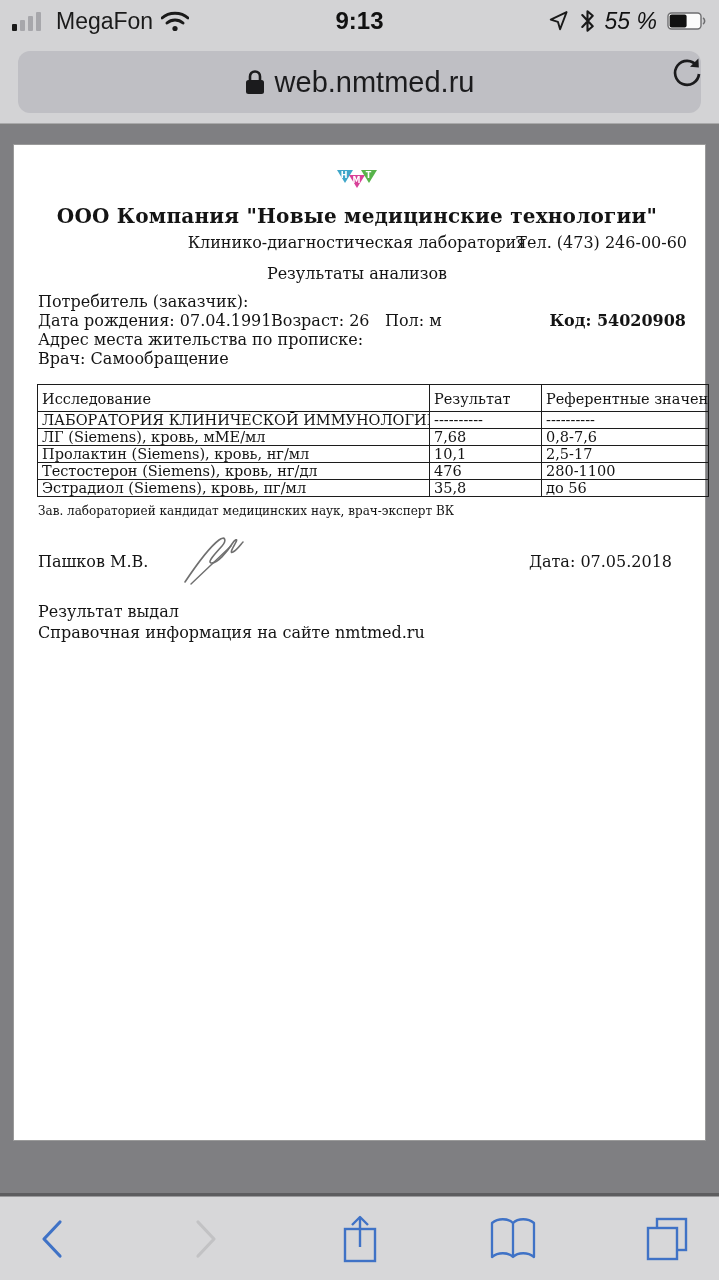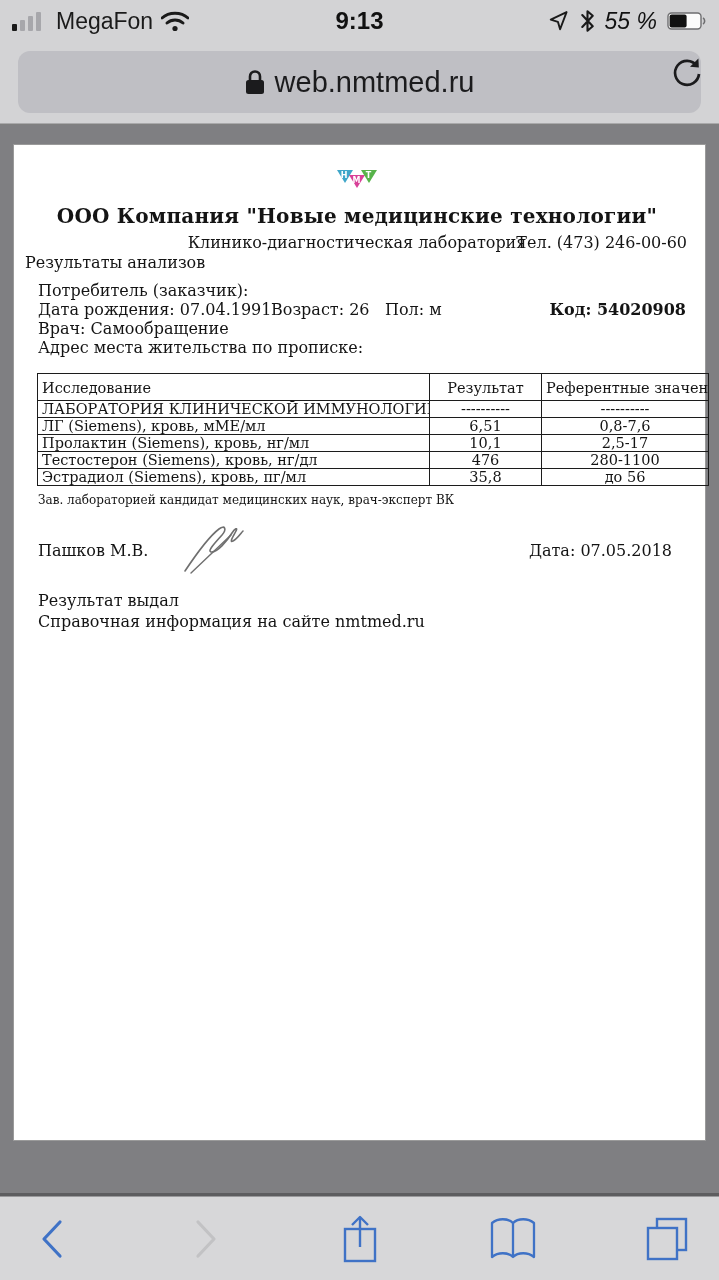--- a/index.html
+++ b/index.html
@@ -45,39 +45,39 @@
     font-family:"DejaVu Serif","Liberation Serif",serif; color:#141414;
   }
   .doc-inner{ padding:20px 16px 0 11px; }
   .logo-wrap{ text-align:center; margin-top:2px; }
   .doc-company{
     text-align:center; font-weight:bold; font-size:20px; margin-top:9px;
     letter-spacing:.2px;
   }
   .doc-subline{ position:relative; text-align:center; font-size:16px; margin-top:5px; }
   .doc-phone{ position:absolute; right:2px; top:0; font-size:16px; }
-  .doc-title{ font-size:16px; margin-top:1px; }
+  .doc-title{ text-align:center; font-size:16px; margin-top:12px; }
   .info-block{ margin-top:9px; padding-left:13px; font-size:16px; line-height:19px; }
   .info-line{ position:relative; height:19px; white-space:nowrap; }
   .pos-age{ position:absolute; left:233px; top:0; }
   .pos-sex{ position:absolute; left:347px; top:0; }
   .pos-code{ position:absolute; right:3px; top:0; font-weight:bold; }
   
   .res-table{
     margin:16px 0 0 12px; width:671px; border-collapse:collapse;
     table-layout:fixed; font-size:14.5px;
   }
   .res-table col.c1{ width:392px; } .res-table col.c2{ width:112px; } .res-table col.c3{ width:167px; }
   .res-table th, .res-table td{
     border:1px solid #1c1c1c; padding:0 4px; overflow:hidden; white-space:nowrap;
   }
   .res-table th{
     height:27px; font-weight:normal; text-align:left; vertical-align:bottom; padding-bottom:4px;
   }
-  .res-table th.center, .res-table td.center{ text-align:center; }
+  .res-table th.center, .res-table td.center{ text-align:left; }
   .res-table td{ height:17px; line-height:16px; }
   
   .foot-head{ margin:7px 0 0 13px; font-size:12px; }
   .sign-line{ position:relative; margin-top:26px; height:50px; }
   .signer{ position:absolute; left:13px; top:8px; font-size:16px; }
   .signature{ position:absolute; left:150px; top:-12px; }
   .sign-date{ position:absolute; right:17px; top:8px; font-size:16px; }
   .foot-issued{ margin:8px 0 0 13px; font-size:16px; }
   .foot-info{ margin:2px 0 0 13px; font-size:16px; }
   
@@ -170,22 +170,22 @@
         <div class="doc-title">Результаты анализов</div>
 
         <div class="info-block">
           <div class="info-line">Потребитель (заказчик):</div>
           <div class="info-line">
             <span>Дата рождения: 07.04.1991</span>
             <span class="pos-age">Возраст: 26</span>
             <span class="pos-sex">Пол: м</span>
             <span class="pos-code">Код: 54020908</span>
           </div>
+          <div class="info-line">Адрес места жительства по прописке:</div>
           <div class="info-line">Врач: Самообращение</div>
-          <div class="info-line">Адрес места жительства по прописке:</div>
         </div>
 
         <table class="res-table">
           <colgroup>
               <col class="c1">
               <col class="c2">
               <col class="c3">
             </colgroup>
           <thead>
             <tr>
@@ -195,21 +195,21 @@
             </tr>
           </thead>
           <tbody>
             <tr>
               <td>ЛАБОРАТОРИЯ КЛИНИЧЕСКОЙ ИММУНОЛОГИИ</td>
               <td class="center">----------</td>
               <td class="center">----------</td>
             </tr>
             <tr>
               <td>ЛГ (Siemens), кровь, мМЕ/мл</td>
-              <td class="center">6,51</td>
+              <td class="center">7,68</td>
               <td class="center">0,8-7,6</td>
             </tr>
             <tr>
               <td>Пролактин (Siemens), кровь, нг/мл</td>
               <td class="center">10,1</td>
               <td class="center">2,5-17</td>
             </tr>
             <tr>
               <td>Тестостерон (Siemens), кровь, нг/дл</td>
               <td class="center">476</td>

